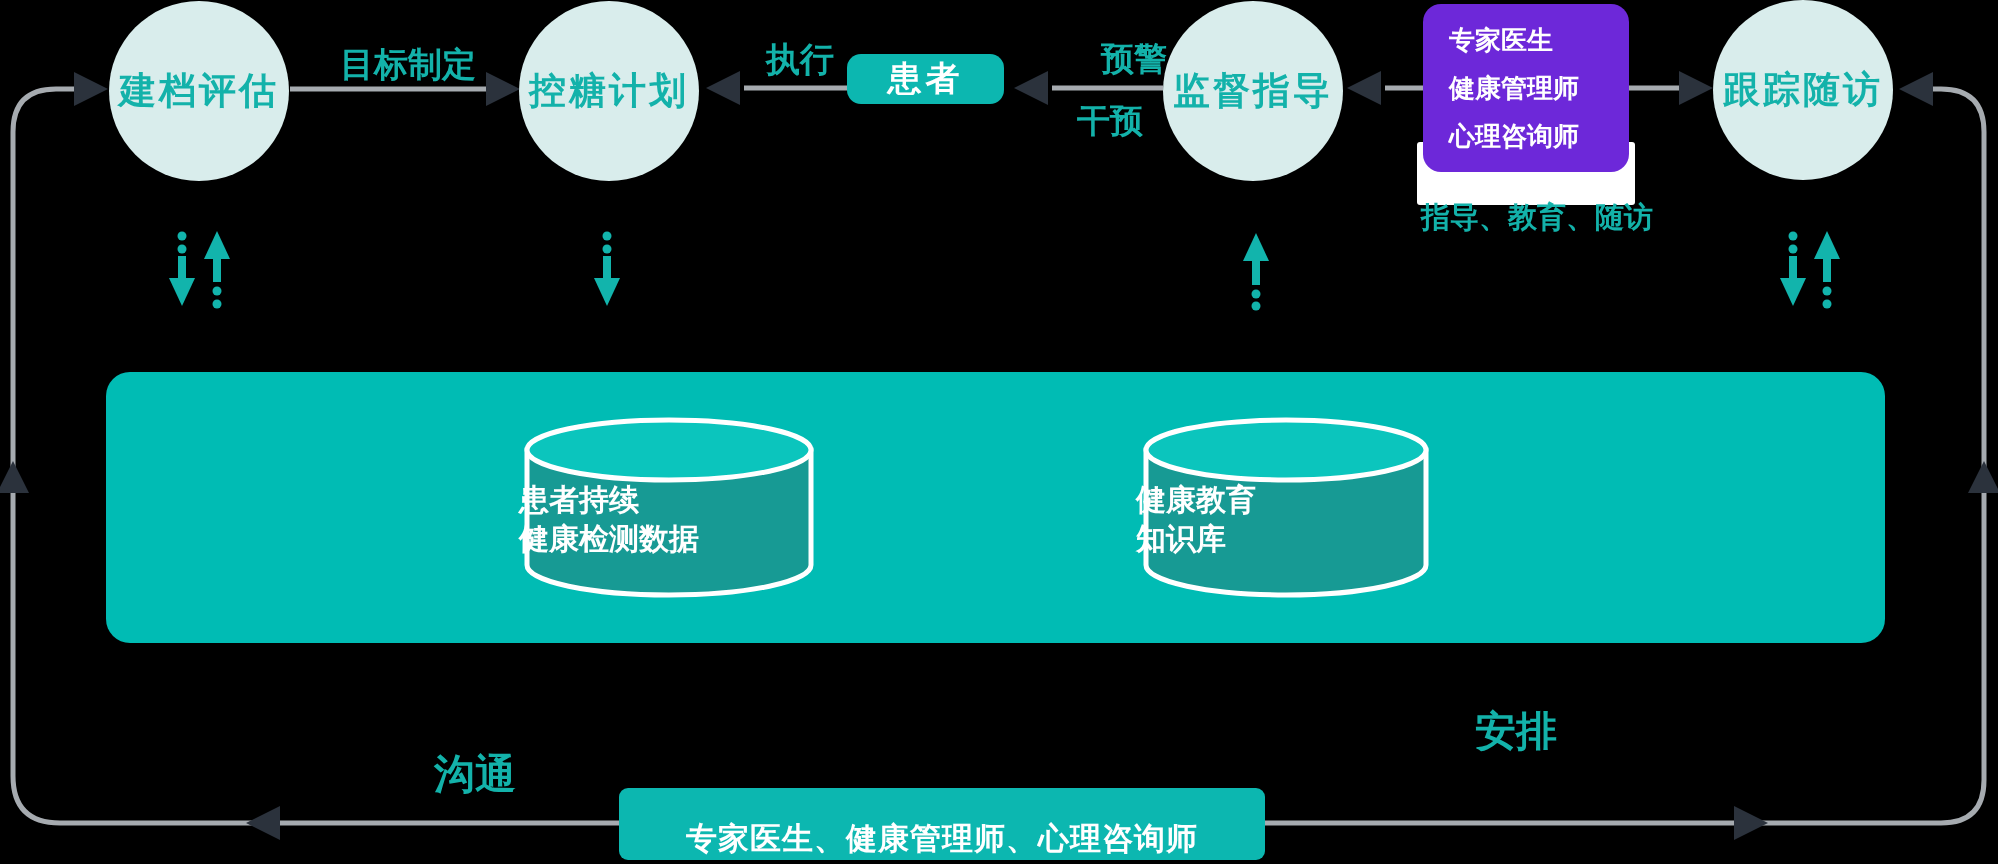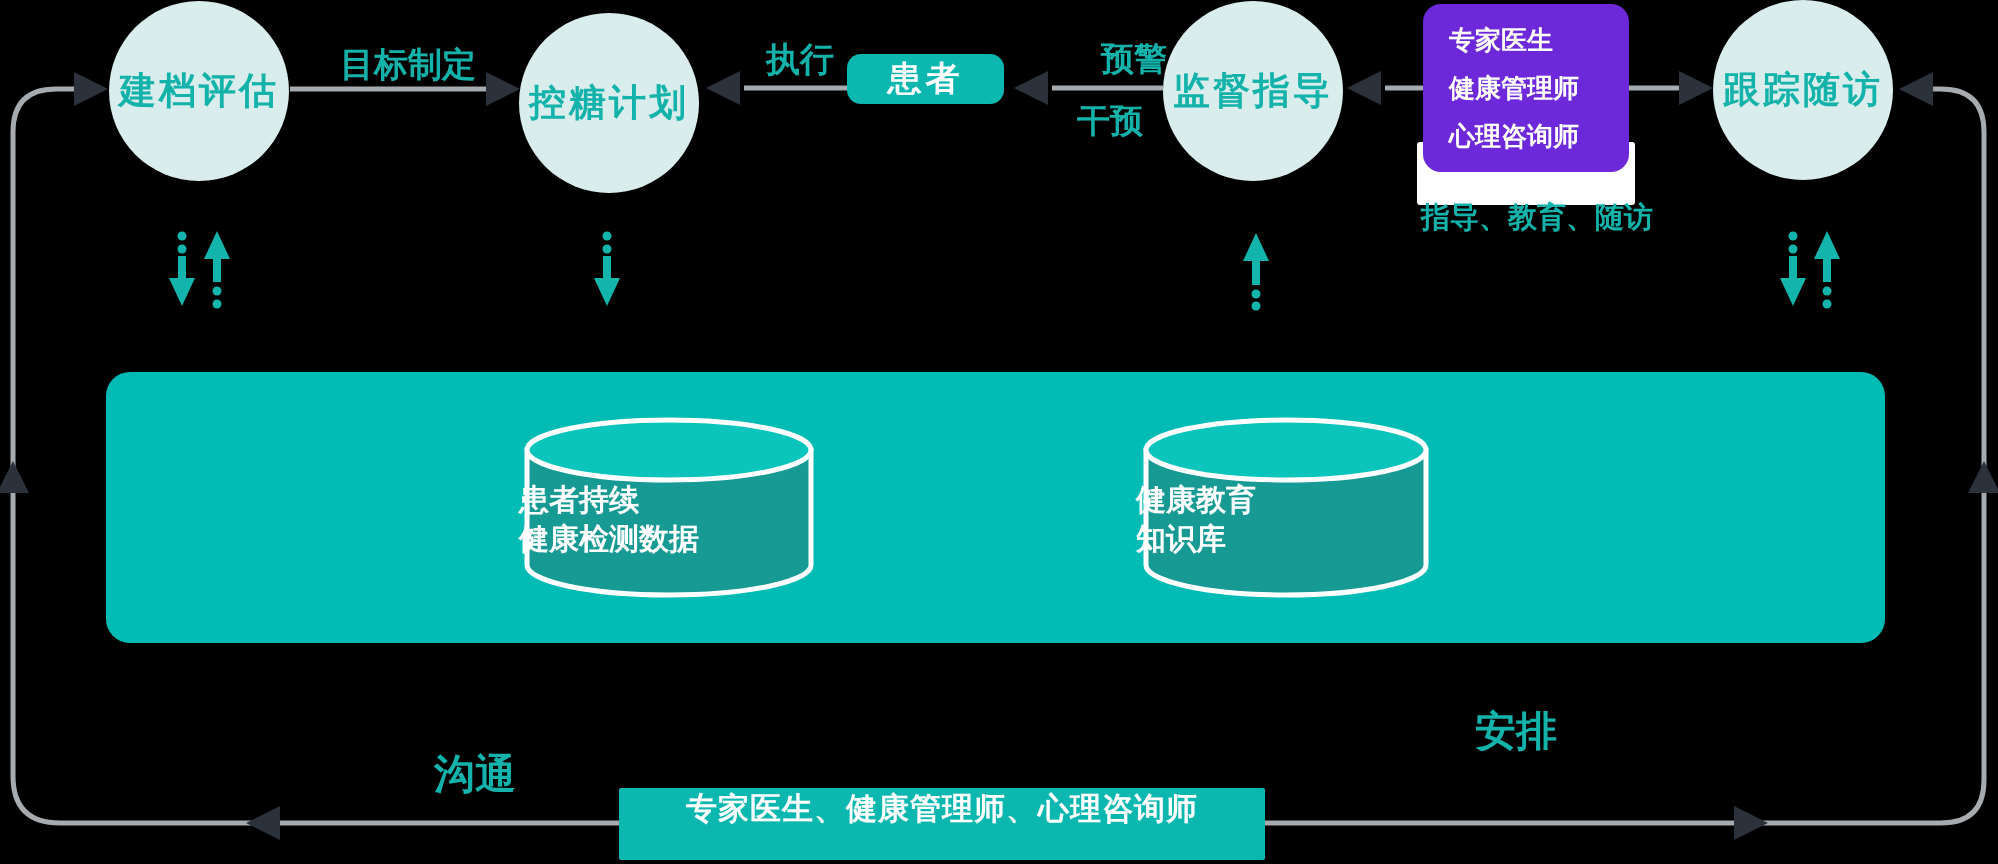--- a/index.html
+++ b/index.html
@@ -41,21 +41,21 @@
   .lbl-34{font-size:34px;}
   .lbl-33{font-size:33px;}
   .lbl-29{font-size:29px;}
   .lbl-41{font-size:41px;}
   .db-label{
     position:absolute;width:300px;transform:translateX(-50%);text-align:left;
     color:#fff;font-size:30px;font-weight:bold;line-height:39px;z-index:5;
   }
   .bottom-bar{
     position:absolute;left:619px;top:788px;width:646px;height:72px;background:#0cb7b0;
-    border-radius:2px;display:flex;align-items:flex-start;justify-content:center;
+    border-radius:9px;display:flex;align-items:flex-end;justify-content:center;
     color:#fff;font-size:31px;font-weight:bold;letter-spacing:1px;z-index:4;
   }
 </style>
 </head>
 <body>
 
 <div id="canvas">
 
   <svg id="connectors" viewBox="0 0 1998 864">
 
@@ -128,21 +128,21 @@
     <g>
       <path d="M 1146 450 V 565 A 140 30 0 0 0 1426 565 V 450 Z" fill="#179a94" stroke="#fff" stroke-width="5"></path>
       <ellipse cx="1286" cy="450" rx="140" ry="30" fill="#0bc5bd" stroke="#fff" stroke-width="5"></ellipse>
     </g>
   </svg>
 
   <div class="node-circle" style="left:109px;top:1px;">
     <span>建档</span>
     <span>评估</span>
   </div>
-  <div class="node-circle" style="left:519px;top:1px;margin-top:12px;">
+  <div class="node-circle" style="left:519px;top:1px;">
     <span>控糖</span>
     <span>计划</span>
   </div>
   <div class="node-circle" style="left:1713px;top:0px;">
     <span>跟踪</span>
     <span>随访</span>
   </div>
   <div class="node-circle" style="left:1163px;top:1px;">
     <span>监督</span>
     <span>指导</span>

